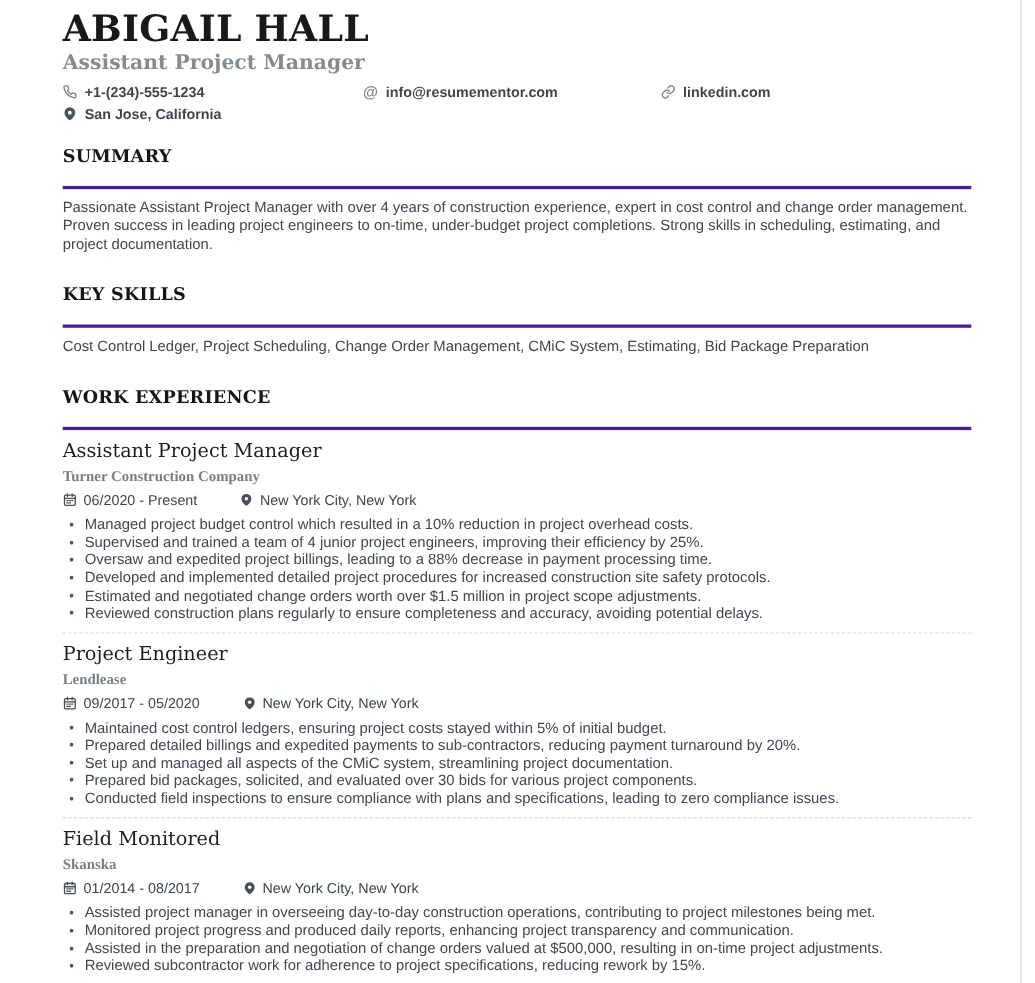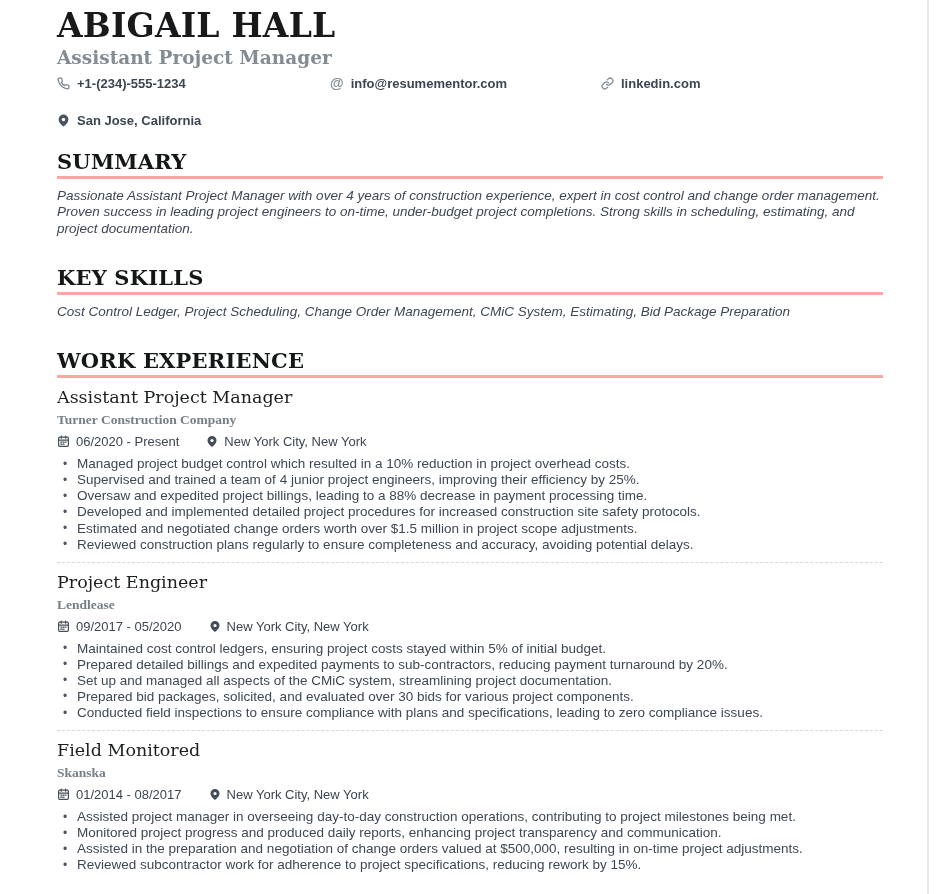--- a/index.html
+++ b/index.html
@@ -37,66 +37,65 @@
     font-family: "DejaVu Serif", serif;
     font-weight: 700;
     font-size: 18.5px;
     color: #828c92;
     margin-top: 1px;
   }
   .contact {
     margin-top: 8px;
     display: grid;
     grid-template-columns: 273px 271px 1fr;
-    row-gap: 22px;
+    row-gap: 5px;
     font-size: 13px;
     font-weight: 700;
     color: #3b4650;
   }
   .citem { display: flex; align-items: center; gap: 7px; }
   .citem svg { flex: 0 0 auto; display: block; }
   .at-glyph {
     font-size: 14px; font-weight: 700; color: #838c93; line-height: 13px;
   }
   .section { margin-top: 28px; }
   .section.first { margin-top: 21px; }
   .section-heading {
     font-family: "DejaVu Serif", serif;
     font-weight: 800;
-    font-size: 21px;
+    font-size: 16px;
     letter-spacing: 0.2px;
     color: #141718;
-    padding-bottom: 2px;
-    border-bottom: 3px solid #fca5a5;
+    padding-bottom: 18px;
+    border-bottom: 3px solid #4c1d95;
   }
   .body-text {
     margin-top: 9px;
     font-size: 13.5px;
     line-height: 16.3px;
     color: #3e4754;
-    font-style: italic;
   }
   .job-title {
     font-family: "DejaVu Serif", serif;
     font-weight: 400;
     font-size: 17.5px;
     color: #1c1f21;
     margin-top: 9px;
   }
   .job-company {
     font-size: 13.5px;
     font-weight: 700;
     color: #757f87;
     margin-top: 5px;
     font-family: Liberation Serif, serif;
   }
   .job-meta {
     display: flex;
     align-items: center;
-    gap: 27px;
+    gap: 39px;
     margin-top: 6px;
     font-size: 13px;
     font-weight: 500;
     color: #3b4650;
   }
   .meta-item { display: flex; align-items: center; gap: 6px; }
   .meta-item svg { display: block; }
   ul.bullets { list-style: none; margin-top: 7px; }
   ul.bullets li {
     position: relative;

